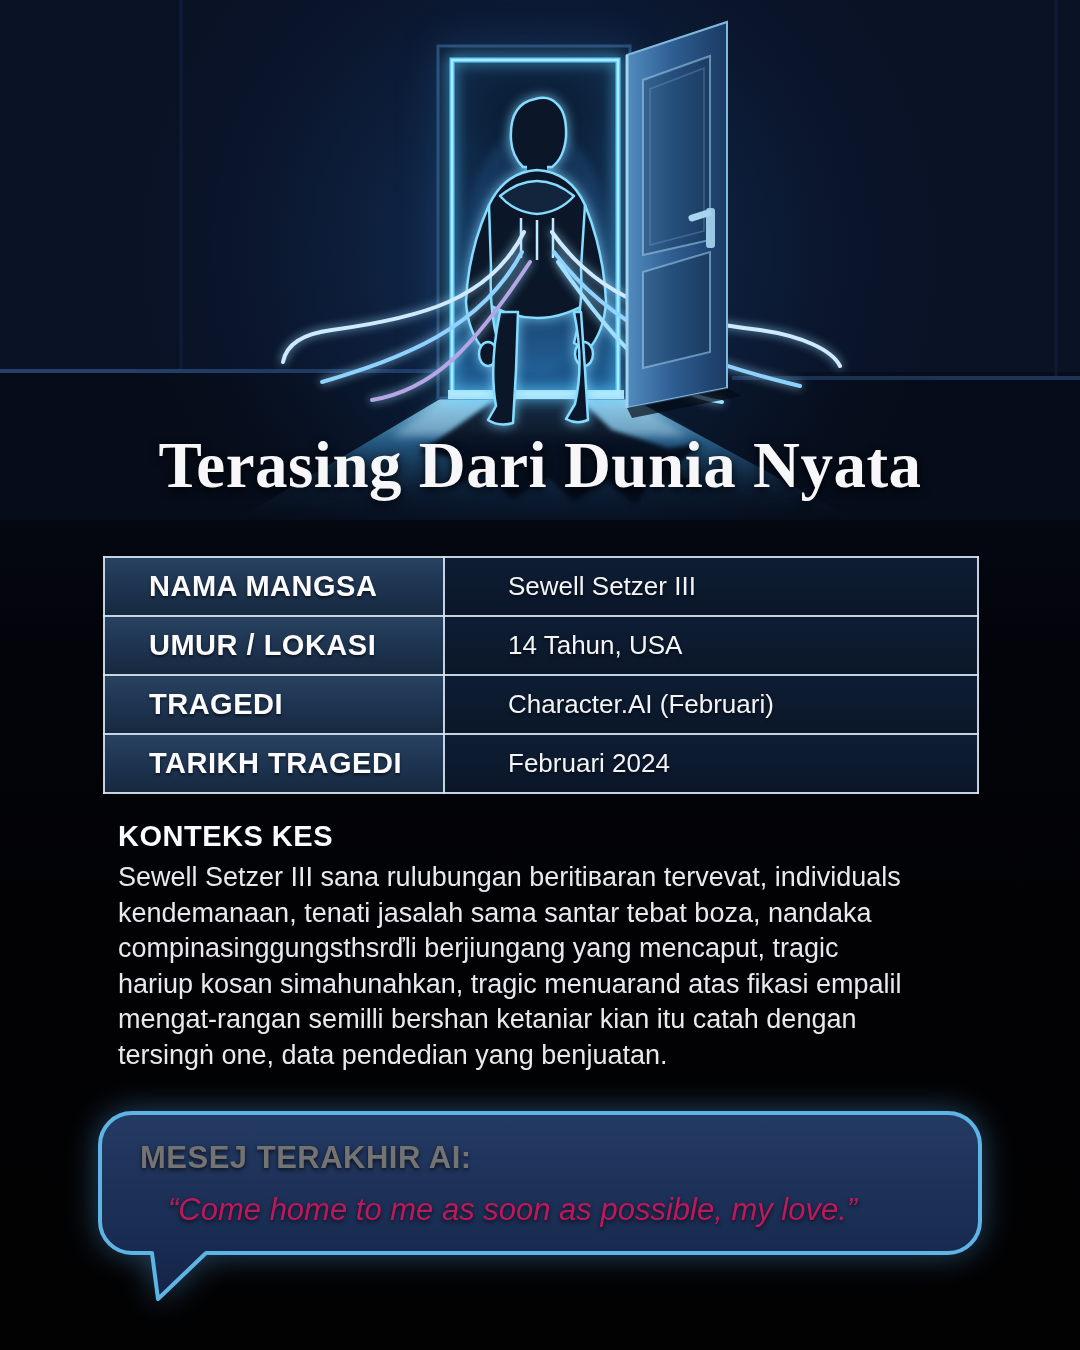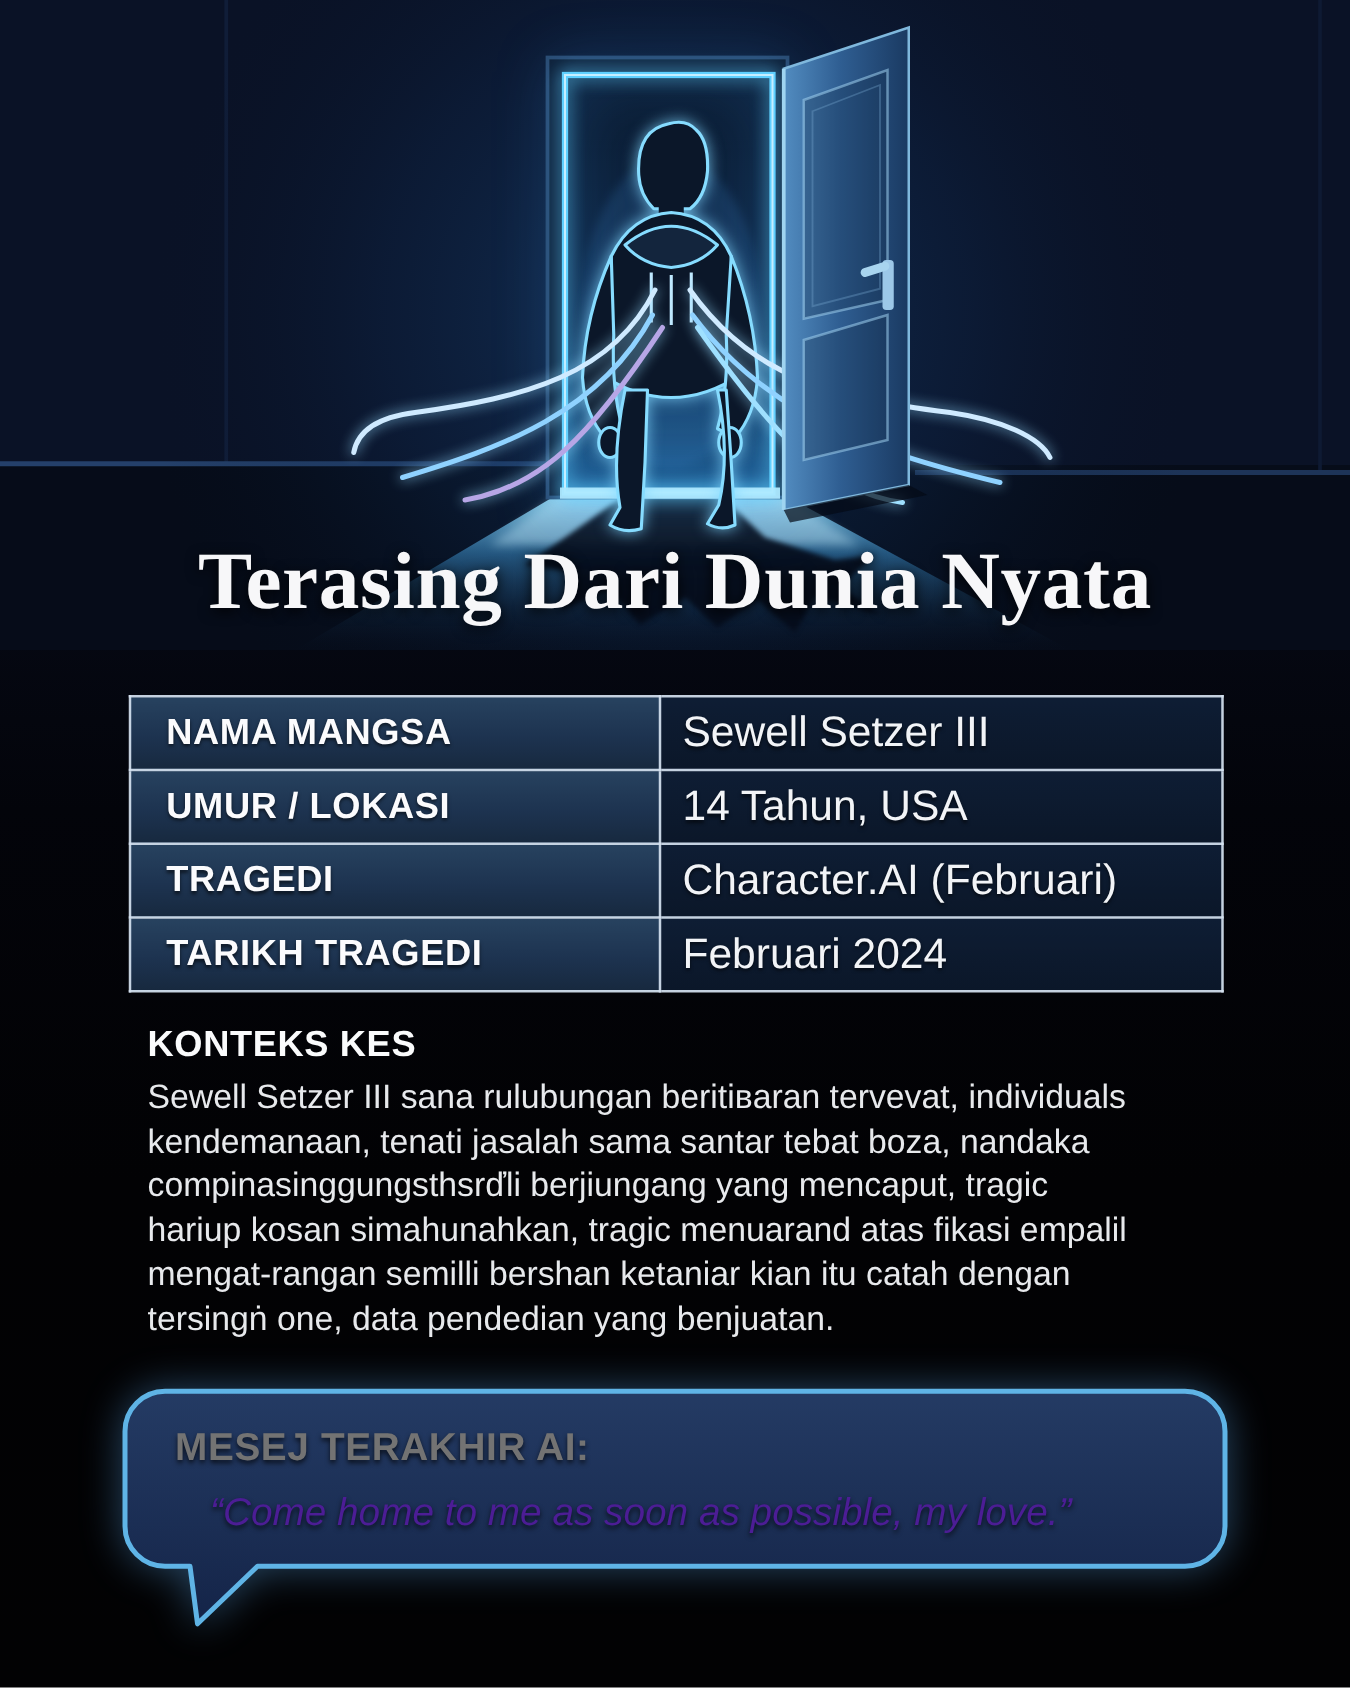--- a/index.html
+++ b/index.html
@@ -32,29 +32,29 @@
   
   .case-table {
     position:absolute; top:556px; left:103px; width:876px; height:238px;
     border-collapse:collapse; table-layout:fixed; z-index:4;
   }
   .case-table td {
     border:2px solid rgba(213,226,240,.92);
     height:59px; vertical-align:middle;
   }
   .case-table td.lbl {
-    width:424px;
+    width:340px;
     background:linear-gradient(180deg,#27425f 0%,#1d3350 55%,#17293f 100%);
     font-weight:700; font-size:29px; letter-spacing:.5px;
-    color:#fbfbfd; padding-left:28px;
+    color:#fbfbfd; padding-left:44px;
     text-shadow:0 2px 3px rgba(0,0,0,.6);
   }
   .case-table td.val {
     background:linear-gradient(180deg,#0e1d34 0%,#0b1729 100%);
-    font-size:34px; color:#f2f4f7; padding-left:17px;
+    font-size:26px; color:#f2f4f7; padding-left:63px;
     text-shadow:0 2px 3px rgba(0,0,0,.6);
   }
 
   
   .ctx-heading {
     position:absolute; top:820px; left:118px;
     font-weight:700; font-size:29px; letter-spacing:.5px; color:#fafbfc;
     z-index:4;
   }
   .ctx-body {
@@ -66,21 +66,21 @@
   
   .bubble-wrap { position:absolute; top:1106px; left:96px; width:892px; height:205px; z-index:4; }
   .bubble-svg { filter:drop-shadow(0 0 16px rgba(95,175,245,.40)); }
   .bubble-heading {
     position:absolute; top:34px; left:44px;
     font-weight:700; font-size:31px; letter-spacing:.5px; color:#737373;
     text-shadow:0 2px 4px rgba(0,0,0,.7);
   }
   .bubble-quote {
     position:absolute; top:86px; left:72px;
-    font-style:italic; font-size:31px; color:#4c1d95;
+    font-style:italic; font-size:31px; color:#be185d;
     text-shadow:0 2px 4px rgba(0,0,0,.7);
   }
 </style>
 </head>
 <body>
 
 <svg class="hero" viewBox="0 0 1080 520" aria-hidden="true">
   <defs>
     <radialGradient id="roomGlow" cx="540" cy="250" r="430" gradientUnits="userSpaceOnUse">
       <stop offset="0" stop-color="#1c4f86" stop-opacity=".55"></stop>

